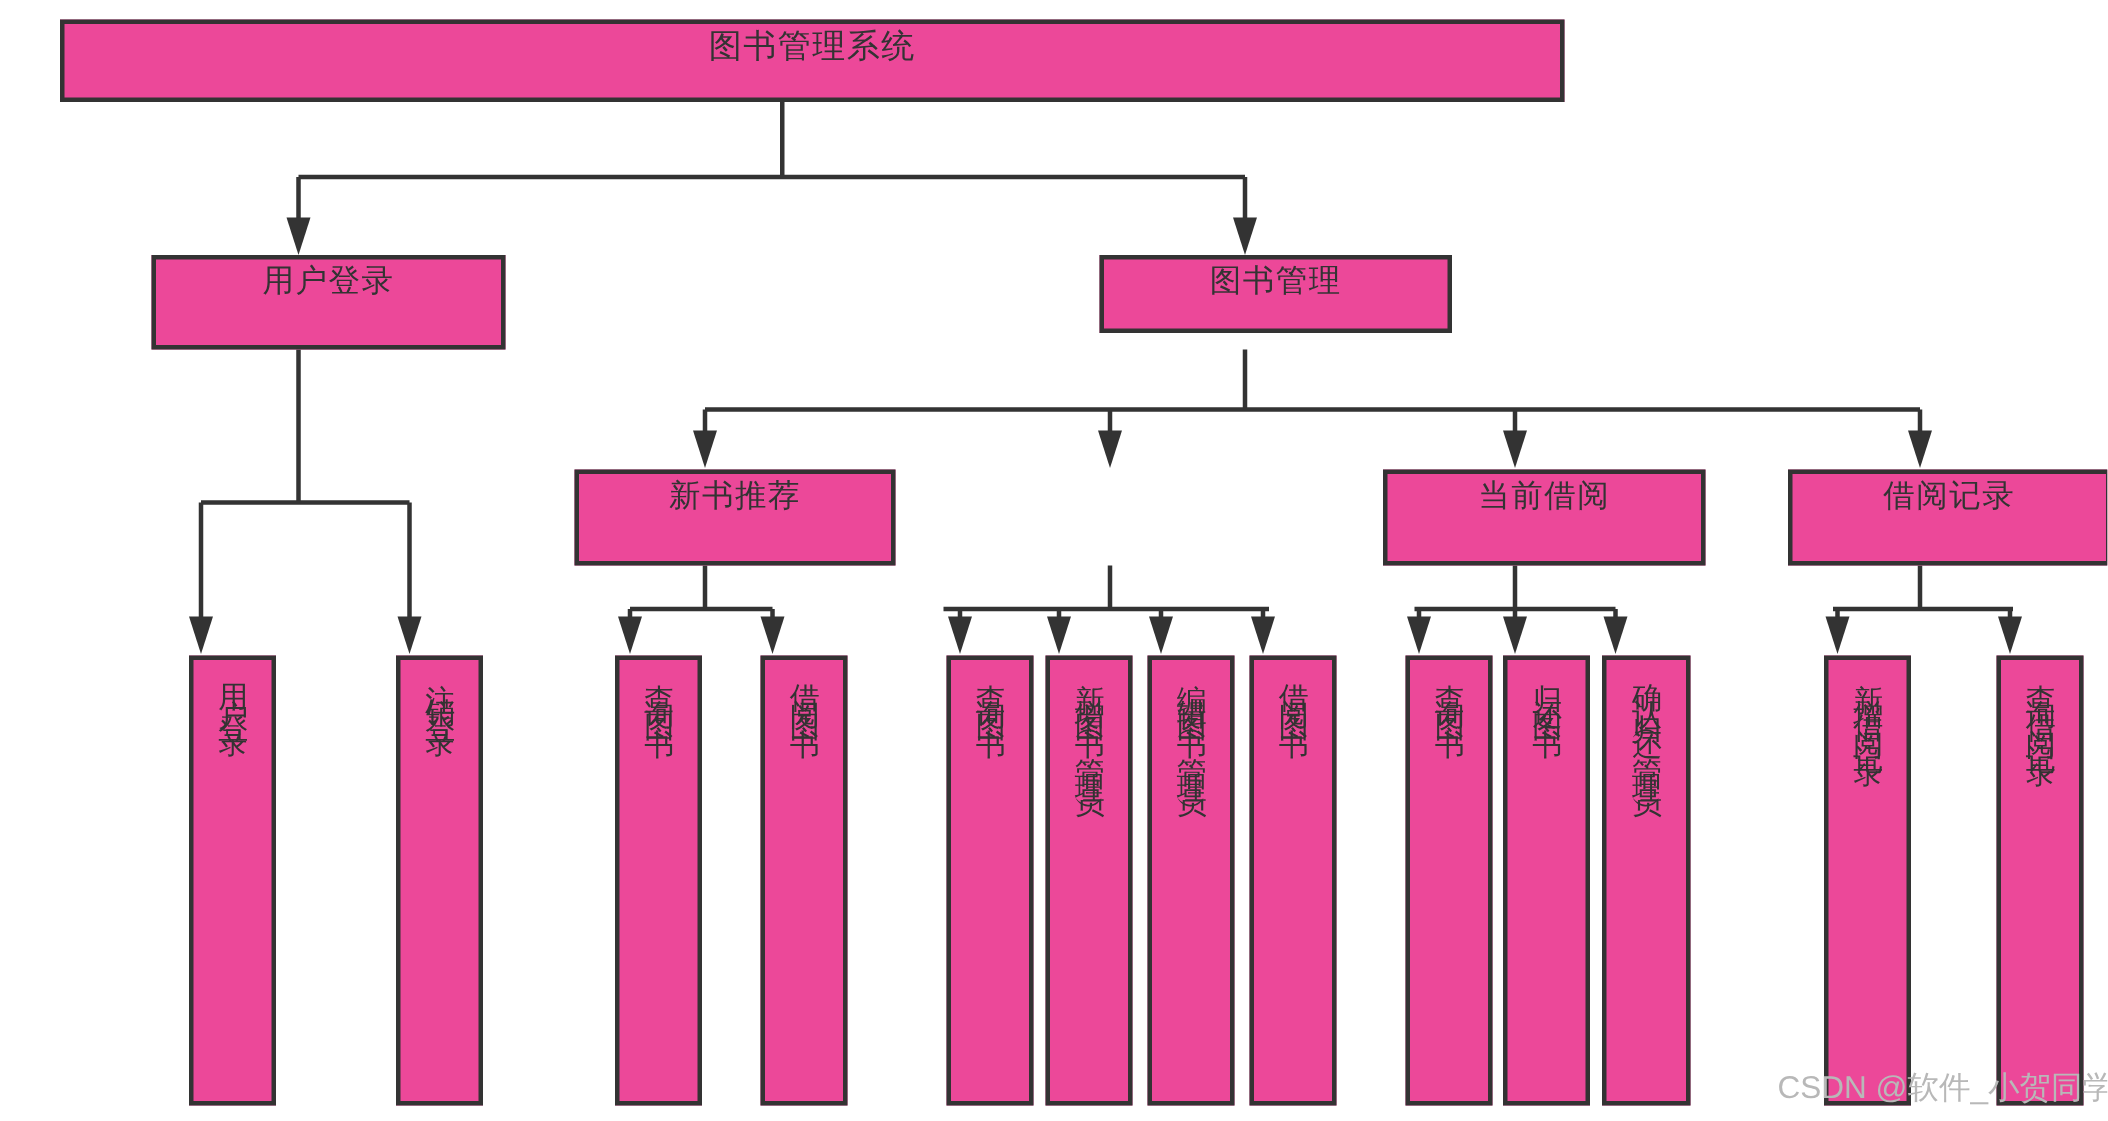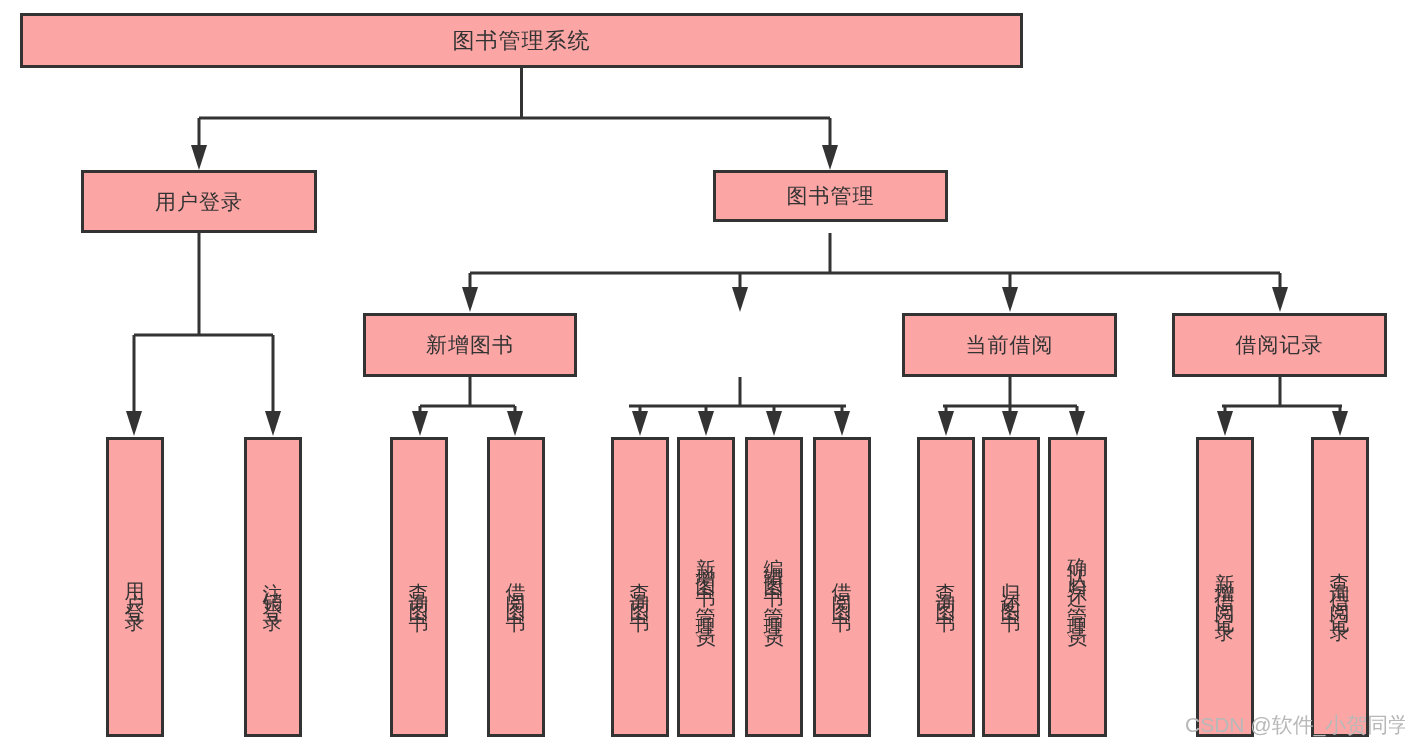--- a/index.html
+++ b/index.html
@@ -14,25 +14,25 @@
   }
   svg.connectors {
     position: absolute;
     left: 0; top: 0;
     width: 1405px; height: 747px;
   }
   .node {
     position: absolute;
     box-sizing: border-box;
     border: 3px solid #333333;
-    background: #fca5a5;
+    background: #ec4899;
     display: flex;
-    align-items: center;
     justify-content: center;
     color: #333333;
+    margin-left: 20px;
   }
   .h-label { font-size: 21px; letter-spacing: 1px; white-space: nowrap; }
   .root-box   { left: 20px;  top: 13px;  width: 1003px; height: 55px; }
   .root-box .h-label { font-size: 22px; }
 
   .lv2-user   { left: 81px;  top: 170px; width: 236px; height: 63px; }
   .lv2-mgmt   { left: 713px; top: 170px; width: 235px; height: 52px; }
 
   .lv3-newrec { left: 363px; top: 313px; width: 214px; height: 64px; }
   .lv3-borrow { left: 633px; top: 313px; width: 214px; height: 64px; }
@@ -125,21 +125,21 @@
   </div>
 
   <div class="node lv2-user">
     <span class="h-label">用户登录</span>
   </div>
   <div class="node lv2-mgmt">
     <span class="h-label">图书管理</span>
   </div>
 
   <div class="node lv3-newrec">
-    <span class="h-label">新增图书</span>
+    <span class="h-label">新书推荐</span>
   </div>
   <div class="node lv3-curr">
     <span class="h-label">当前借阅</span>
   </div>
   <div class="node lv3-record">
     <span class="h-label">借阅记录</span>
   </div>
 
   <div class="node leaf leaf-a1">
     <span class="v-label">用户登录</span>

